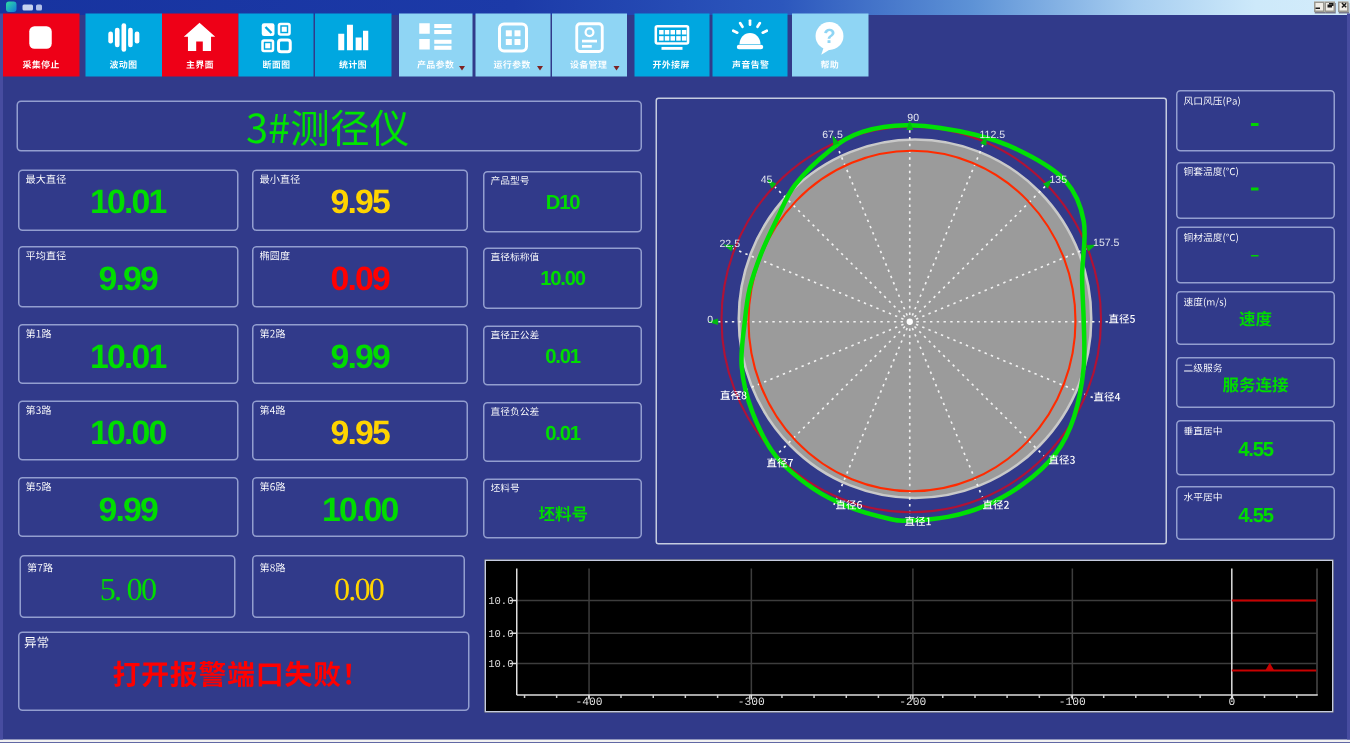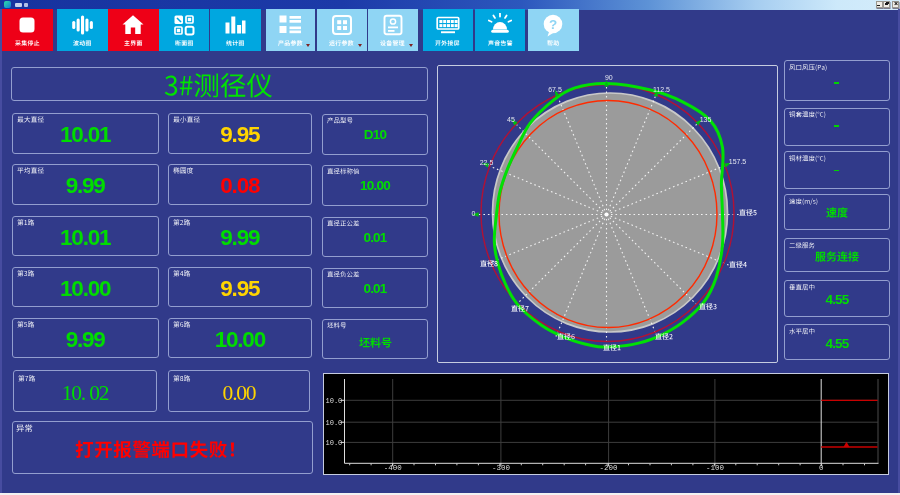--- a/index.html
+++ b/index.html
@@ -246,21 +246,21 @@
 <div style="position:absolute;left:326.5px;top:168.2px;width:34px;height:10px">
     <svg xmlns="http://www.w3.org/2000/svg" width="32.5" height="7.5" style="overflow:visible;display:block" fill="#ffffff">
       <path transform="translate(0.00,5.72) scale(0.006500,-0.006500)" d="M189 606V26H46V-43H956V26H818V606H497L514 686H925V753H526L540 833L457 841L448 753H75V686H439L425 606ZM262 399H742V319H262ZM262 457V542H742V457ZM262 261H742V174H262ZM262 26V116H742V26Z"></path>
       <path transform="translate(6.50,5.72) scale(0.006500,-0.006500)" d="M257 838C214 767 127 684 49 632C62 617 81 588 89 570C177 630 270 723 328 810ZM384 787V718H768C666 586 479 476 312 421C328 406 347 378 357 360C454 395 555 445 646 508C742 466 856 406 915 366L957 428C900 464 797 514 707 553C781 612 844 681 887 759L833 790L819 787ZM384 332V262H604V18H322V-52H956V18H680V262H897V332ZM274 617C218 514 124 411 36 345C48 327 69 289 76 273C111 301 146 335 181 373V-80H257V464C288 505 317 548 341 591Z"></path>
       <path transform="translate(13.00,5.72) scale(0.006500,-0.006500)" d="M466 764V693H902V764ZM779 325C826 225 873 95 888 16L957 41C940 120 892 247 843 345ZM491 342C465 236 420 129 364 57C381 49 411 28 425 18C479 94 529 211 560 327ZM422 525V454H636V18C636 5 632 1 617 0C604 0 557 -1 505 1C515 -22 526 -54 529 -76C599 -76 645 -74 674 -62C703 -49 712 -26 712 17V454H956V525ZM202 840V628H49V558H186C153 434 88 290 24 215C38 196 58 165 66 145C116 209 165 314 202 422V-79H277V444C311 395 351 333 368 301L412 360C392 388 306 498 277 531V558H408V628H277V840Z"></path>
       <path transform="translate(19.50,5.72) scale(0.006500,-0.006500)" d="M512 450C489 325 449 200 392 120C409 111 440 92 453 81C510 168 555 301 582 437ZM782 440C826 331 868 185 882 91L952 113C936 207 894 349 848 460ZM532 838C509 710 467 583 408 496V553H279V731C327 743 372 757 409 772L364 831C292 799 168 770 63 752C71 735 81 710 84 694C124 700 167 707 209 715V553H54V483H200C162 368 94 238 33 167C45 150 63 121 70 103C119 164 169 262 209 362V-81H279V370C311 326 349 270 365 241L409 300C390 325 308 416 279 445V483H398L394 477C412 468 444 449 458 438C494 491 527 560 553 637H653V12C653 -1 649 -5 636 -5C623 -6 579 -6 532 -5C543 -24 554 -56 559 -76C621 -76 664 -74 691 -63C718 -51 728 -30 728 12V637H863C848 601 828 561 810 526L877 510C904 567 934 635 958 697L909 711L898 707H576C586 745 596 784 604 824Z"></path>
       <path transform="translate(26.00,5.72) scale(0.006500,-0.006500)" d="M599 840C596 810 591 774 586 738H329V671H574C568 637 562 605 555 578H382V14H286V-51H958V14H869V578H623C631 605 639 637 646 671H928V738H661L679 835ZM450 14V97H799V14ZM450 379H799V293H450ZM450 435V519H799V435ZM450 239H799V152H450ZM264 839C211 687 124 538 32 440C45 422 66 383 74 366C103 398 132 435 159 475V-80H229V589C269 661 304 739 333 817Z"></path>
     </svg>
   </div>
 <div style="position:absolute;left:85.2px;top:175.4px;font-family:'Liberation Sans',sans-serif;font-size:22.5px;font-weight:bold;color:#00dc00;line-height:1;white-space:pre;transform:translateX(-50%);letter-spacing:-1.2px;">9.99</div>
-<div style="position:absolute;left:239.8px;top:175.4px;font-family:'Liberation Sans',sans-serif;font-size:22.5px;font-weight:bold;color:#ff0000;line-height:1;white-space:pre;transform:translateX(-50%);letter-spacing:-1.2px;">0.08</div>
+<div style="position:absolute;left:239.8px;top:175.4px;font-family:'Liberation Sans',sans-serif;font-size:22.5px;font-weight:bold;color:#ff0000;line-height:1;white-space:pre;transform:translateX(-50%);letter-spacing:-1.2px;">0.09</div>
 <div style="position:absolute;left:375.0px;top:179.2px;font-family:'Liberation Sans',sans-serif;font-size:13.5px;font-weight:bold;color:#00dc00;line-height:1;white-space:pre;transform:translateX(-50%);letter-spacing:-0.8px;">10.00</div>
 <div style="position:absolute;left:12.0px;top:215.5px;width:146.5px;height:40.7px;border:1.0px solid #939ecf;border-radius:3px;box-sizing:border-box"></div>
 <div style="position:absolute;left:168.0px;top:215.5px;width:143.5px;height:40.7px;border:1.0px solid #939ecf;border-radius:3px;box-sizing:border-box"></div>
 <div style="position:absolute;left:322.0px;top:216.5px;width:106.0px;height:40.7px;border:1.0px solid #939ecf;border-radius:3px;box-sizing:border-box"></div>
 <div style="position:absolute;left:16.5px;top:218.9px;width:19px;height:10px">
     <svg xmlns="http://www.w3.org/2000/svg" width="17.4" height="7.8" style="overflow:visible;display:block" fill="#ffffff">
       <path transform="translate(0.00,5.98) scale(0.006800,-0.006800)" d="M168 401C160 329 145 240 131 180H398C315 93 188 17 70 -22C87 -36 108 -63 119 -81C238 -34 369 51 457 151V-80H531V180H821C811 89 800 50 786 36C778 29 768 28 750 28C732 27 685 28 636 33C647 14 656 -15 657 -36C709 -39 758 -39 783 -37C812 -35 830 -29 847 -12C873 13 886 74 900 214C901 224 902 244 902 244H531V337H868V558H131V494H457V401ZM231 337H457V244H217ZM531 494H795V401H531ZM212 845C177 749 117 658 46 598C65 589 95 572 109 561C147 597 184 643 216 696H271C292 656 312 607 321 575L387 599C380 624 364 662 346 696H507V754H249C261 778 272 803 281 828ZM598 845C572 753 525 665 464 607C483 598 515 579 530 568C561 602 591 646 617 696H685C718 657 749 607 763 574L828 602C816 628 793 664 767 696H947V754H644C654 778 663 803 670 828Z"></path>
       <path transform="translate(6.80,5.98) scale(0.006800,-0.006800)" d="M88 0H490V76H343V733H273C233 710 186 693 121 681V623H252V76H88Z"></path>
       <path transform="translate(10.57,5.98) scale(0.006800,-0.006800)" d="M156 732H345V556H156ZM38 42 51 -31C157 -6 301 29 438 64L431 131L299 100V279H405C419 265 433 244 441 229C461 238 481 247 501 258V-78H571V-41H823V-75H894V256L926 241C937 261 958 290 973 304C882 338 806 391 743 452C807 527 858 616 891 720L844 741L830 738H636C648 766 658 794 668 823L597 841C559 720 493 606 414 532V798H89V490H231V84L153 66V396H89V52ZM571 25V218H823V25ZM797 672C771 610 736 554 695 504C653 553 620 605 596 655L605 672ZM546 283C599 316 651 355 697 402C740 358 789 317 845 283ZM650 454C583 386 504 333 424 298V346H299V490H414V522C431 510 456 489 467 477C499 509 530 548 558 592C583 547 613 500 650 454Z"></path>
     </svg>
@@ -355,21 +355,21 @@
       <path transform="translate(10.57,5.98) scale(0.006800,-0.006800)" d="M156 732H345V556H156ZM38 42 51 -31C157 -6 301 29 438 64L431 131L299 100V279H405C419 265 433 244 441 229C461 238 481 247 501 258V-78H571V-41H823V-75H894V256L926 241C937 261 958 290 973 304C882 338 806 391 743 452C807 527 858 616 891 720L844 741L830 738H636C648 766 658 794 668 823L597 841C559 720 493 606 414 532V798H89V490H231V84L153 66V396H89V52ZM571 25V218H823V25ZM797 672C771 610 736 554 695 504C653 553 620 605 596 655L605 672ZM546 283C599 316 651 355 697 402C740 358 789 317 845 283ZM650 454C583 386 504 333 424 298V346H299V490H414V522C431 510 456 489 467 477C499 509 530 548 558 592C583 547 613 500 650 454Z"></path>
     </svg>
   </div>
 <div style="position:absolute;left:172.5px;top:374.8px;width:19px;height:10px">
     <svg xmlns="http://www.w3.org/2000/svg" width="17.4" height="7.8" style="overflow:visible;display:block" fill="#ffffff">
       <path transform="translate(0.00,5.98) scale(0.006800,-0.006800)" d="M168 401C160 329 145 240 131 180H398C315 93 188 17 70 -22C87 -36 108 -63 119 -81C238 -34 369 51 457 151V-80H531V180H821C811 89 800 50 786 36C778 29 768 28 750 28C732 27 685 28 636 33C647 14 656 -15 657 -36C709 -39 758 -39 783 -37C812 -35 830 -29 847 -12C873 13 886 74 900 214C901 224 902 244 902 244H531V337H868V558H131V494H457V401ZM231 337H457V244H217ZM531 494H795V401H531ZM212 845C177 749 117 658 46 598C65 589 95 572 109 561C147 597 184 643 216 696H271C292 656 312 607 321 575L387 599C380 624 364 662 346 696H507V754H249C261 778 272 803 281 828ZM598 845C572 753 525 665 464 607C483 598 515 579 530 568C561 602 591 646 617 696H685C718 657 749 607 763 574L828 602C816 628 793 664 767 696H947V754H644C654 778 663 803 670 828Z"></path>
       <path transform="translate(6.80,5.98) scale(0.006800,-0.006800)" d="M280 -13C417 -13 509 70 509 176C509 277 450 332 386 369V374C429 408 483 474 483 551C483 664 407 744 282 744C168 744 81 669 81 558C81 481 127 426 180 389V385C113 349 46 280 46 182C46 69 144 -13 280 -13ZM330 398C243 432 164 471 164 558C164 629 213 676 281 676C359 676 405 619 405 546C405 492 379 442 330 398ZM281 55C193 55 127 112 127 190C127 260 169 318 228 356C332 314 422 278 422 179C422 106 366 55 281 55Z"></path>
       <path transform="translate(10.57,5.98) scale(0.006800,-0.006800)" d="M156 732H345V556H156ZM38 42 51 -31C157 -6 301 29 438 64L431 131L299 100V279H405C419 265 433 244 441 229C461 238 481 247 501 258V-78H571V-41H823V-75H894V256L926 241C937 261 958 290 973 304C882 338 806 391 743 452C807 527 858 616 891 720L844 741L830 738H636C648 766 658 794 668 823L597 841C559 720 493 606 414 532V798H89V490H231V84L153 66V396H89V52ZM571 25V218H823V25ZM797 672C771 610 736 554 695 504C653 553 620 605 596 655L605 672ZM546 283C599 316 651 355 697 402C740 358 789 317 845 283ZM650 454C583 386 504 333 424 298V346H299V490H414V522C431 510 456 489 467 477C499 509 530 548 558 592C583 547 613 500 650 454Z"></path>
     </svg>
   </div>
-<div style="position:absolute;left:85.0px;top:383.0px;font-family:'Liberation Serif',serif;font-size:21.5px;font-weight:normal;color:#00dc00;line-height:1;white-space:pre;transform:translateX(-50%);letter-spacing:-1.2px;">10. 02</div>
+<div style="position:absolute;left:85.0px;top:383.0px;font-family:'Liberation Serif',serif;font-size:21.5px;font-weight:normal;color:#00dc00;line-height:1;white-space:pre;transform:translateX(-50%);letter-spacing:-1.2px;">5. 00</div>
 <div style="position:absolute;left:239.0px;top:383.0px;font-family:'Liberation Serif',serif;font-size:21.5px;font-weight:normal;color:#ffd400;line-height:1;white-space:pre;transform:translateX(-50%);letter-spacing:-1.2px;">0.00</div>
 <div style="position:absolute;left:12.0px;top:421.0px;width:301.0px;height:52.5px;border:1.0px solid #939ecf;border-radius:3px;box-sizing:border-box"></div>
 <div style="position:absolute;left:16.0px;top:423.6px;width:19px;height:12px">
     <svg xmlns="http://www.w3.org/2000/svg" width="16.8" height="9.7" style="overflow:visible;display:block" fill="#ffffff">
       <path transform="translate(0.00,7.39) scale(0.008400,-0.008400)" d="M651 334V225H334L335 253V334H261V255L260 225H52V155H248C227 90 176 25 53 -26C70 -40 93 -66 104 -83C252 -19 307 69 326 155H651V-77H726V155H950V225H726V334ZM140 758V486C140 388 188 367 354 367C390 367 713 367 753 367C883 367 914 394 928 507C906 510 874 520 855 531C847 448 833 434 750 434C679 434 402 434 348 434C234 434 215 444 215 487V551H829V793H140ZM215 729H755V616H215Z"></path>
       <path transform="translate(8.40,7.39) scale(0.008400,-0.008400)" d="M313 491H692V393H313ZM152 253V-35H227V185H474V-80H551V185H784V44C784 32 780 29 764 27C748 27 695 27 635 29C645 9 657 -19 661 -39C739 -39 789 -39 821 -28C852 -17 860 4 860 43V253H551V336H768V548H241V336H474V253ZM168 803C198 769 231 719 247 685H86V470H158V619H847V470H921V685H544V841H468V685H259L320 714C303 746 268 795 236 831ZM763 832C743 796 706 743 678 710L740 685C769 715 807 761 841 805Z"></path>
     </svg>
   </div>
 <div style="position:absolute;left:74.6px;top:439.5px;width:174px;height:24px">
     <svg xmlns="http://www.w3.org/2000/svg" width="171.9" height="21.4" style="overflow:visible;display:block" fill="#ff0000">

